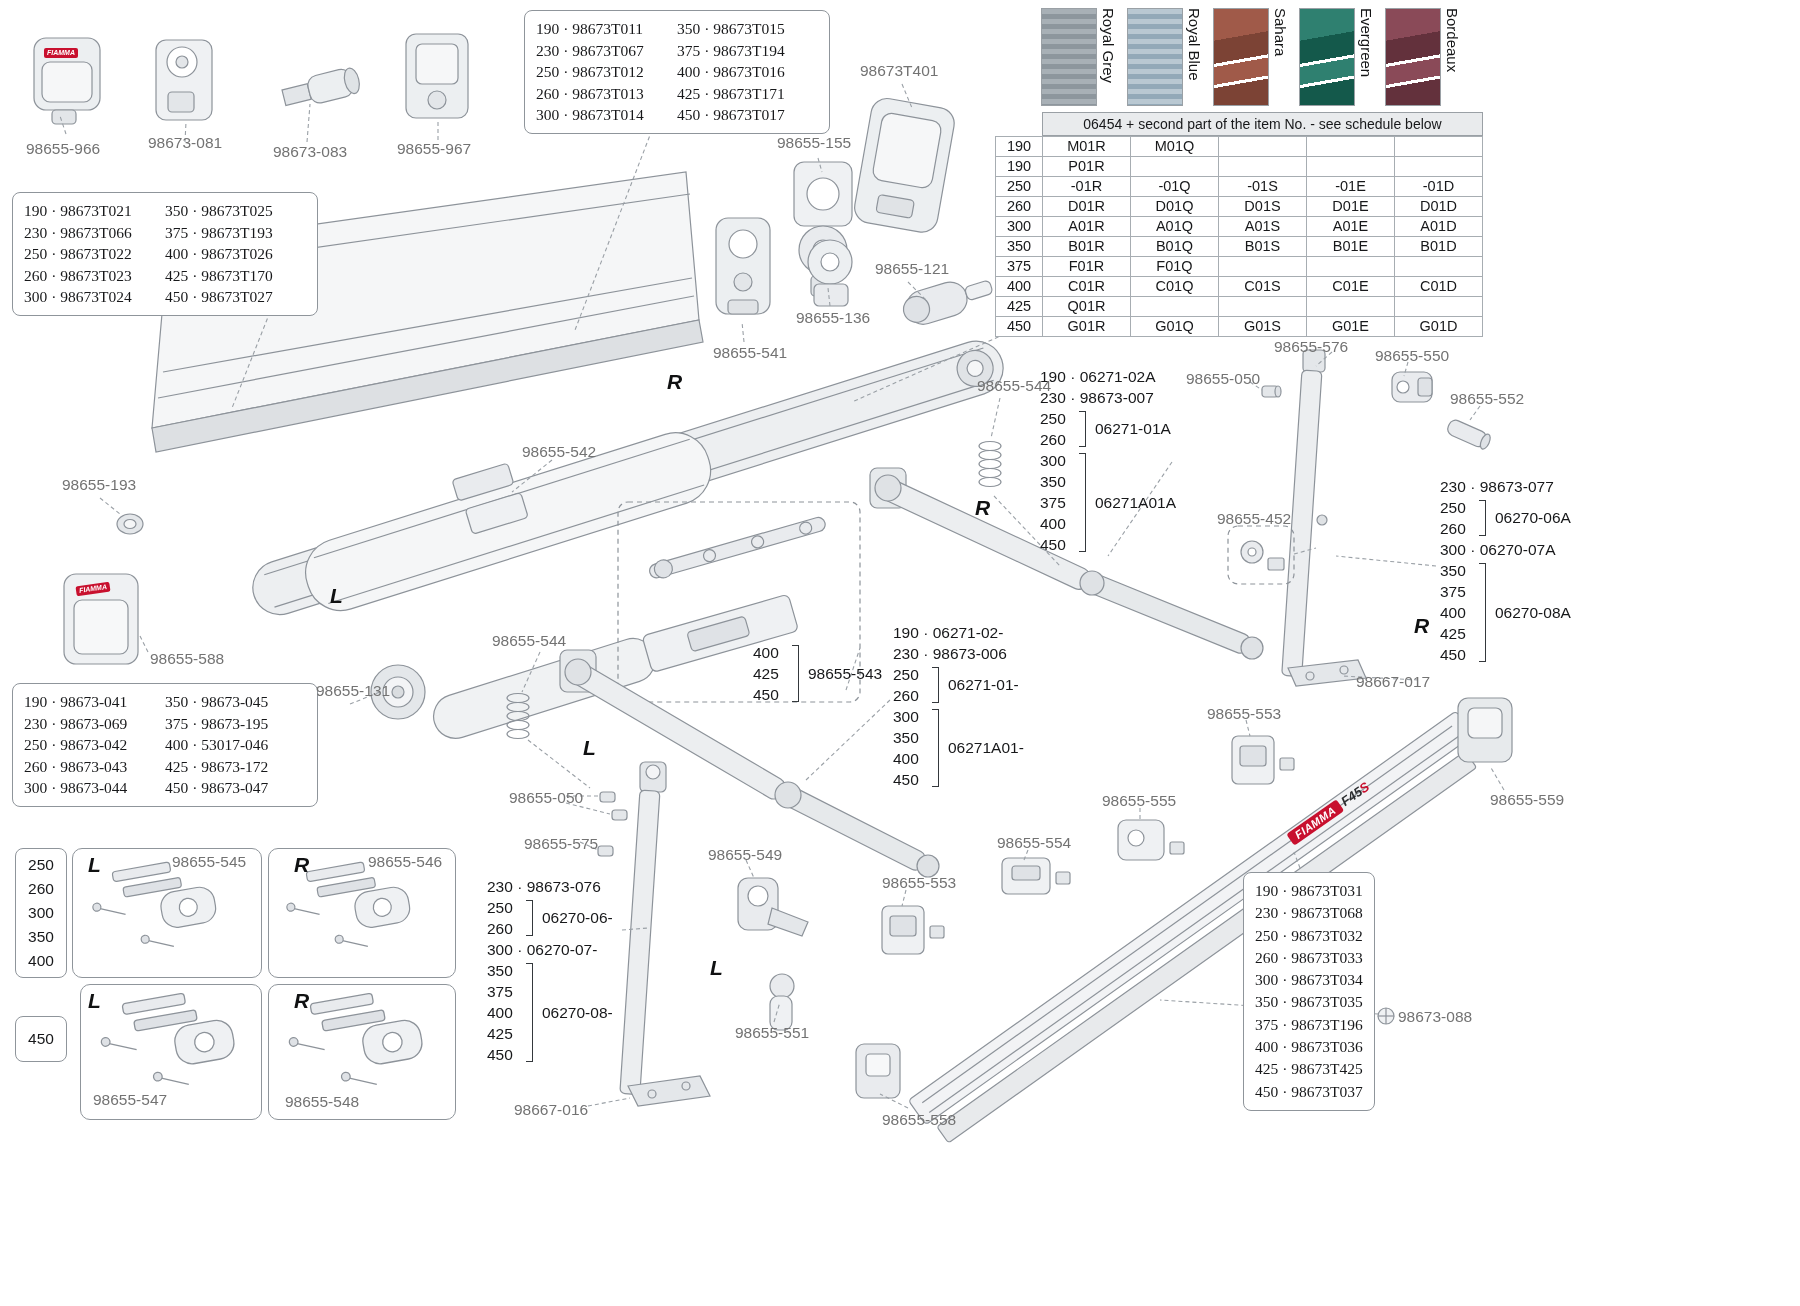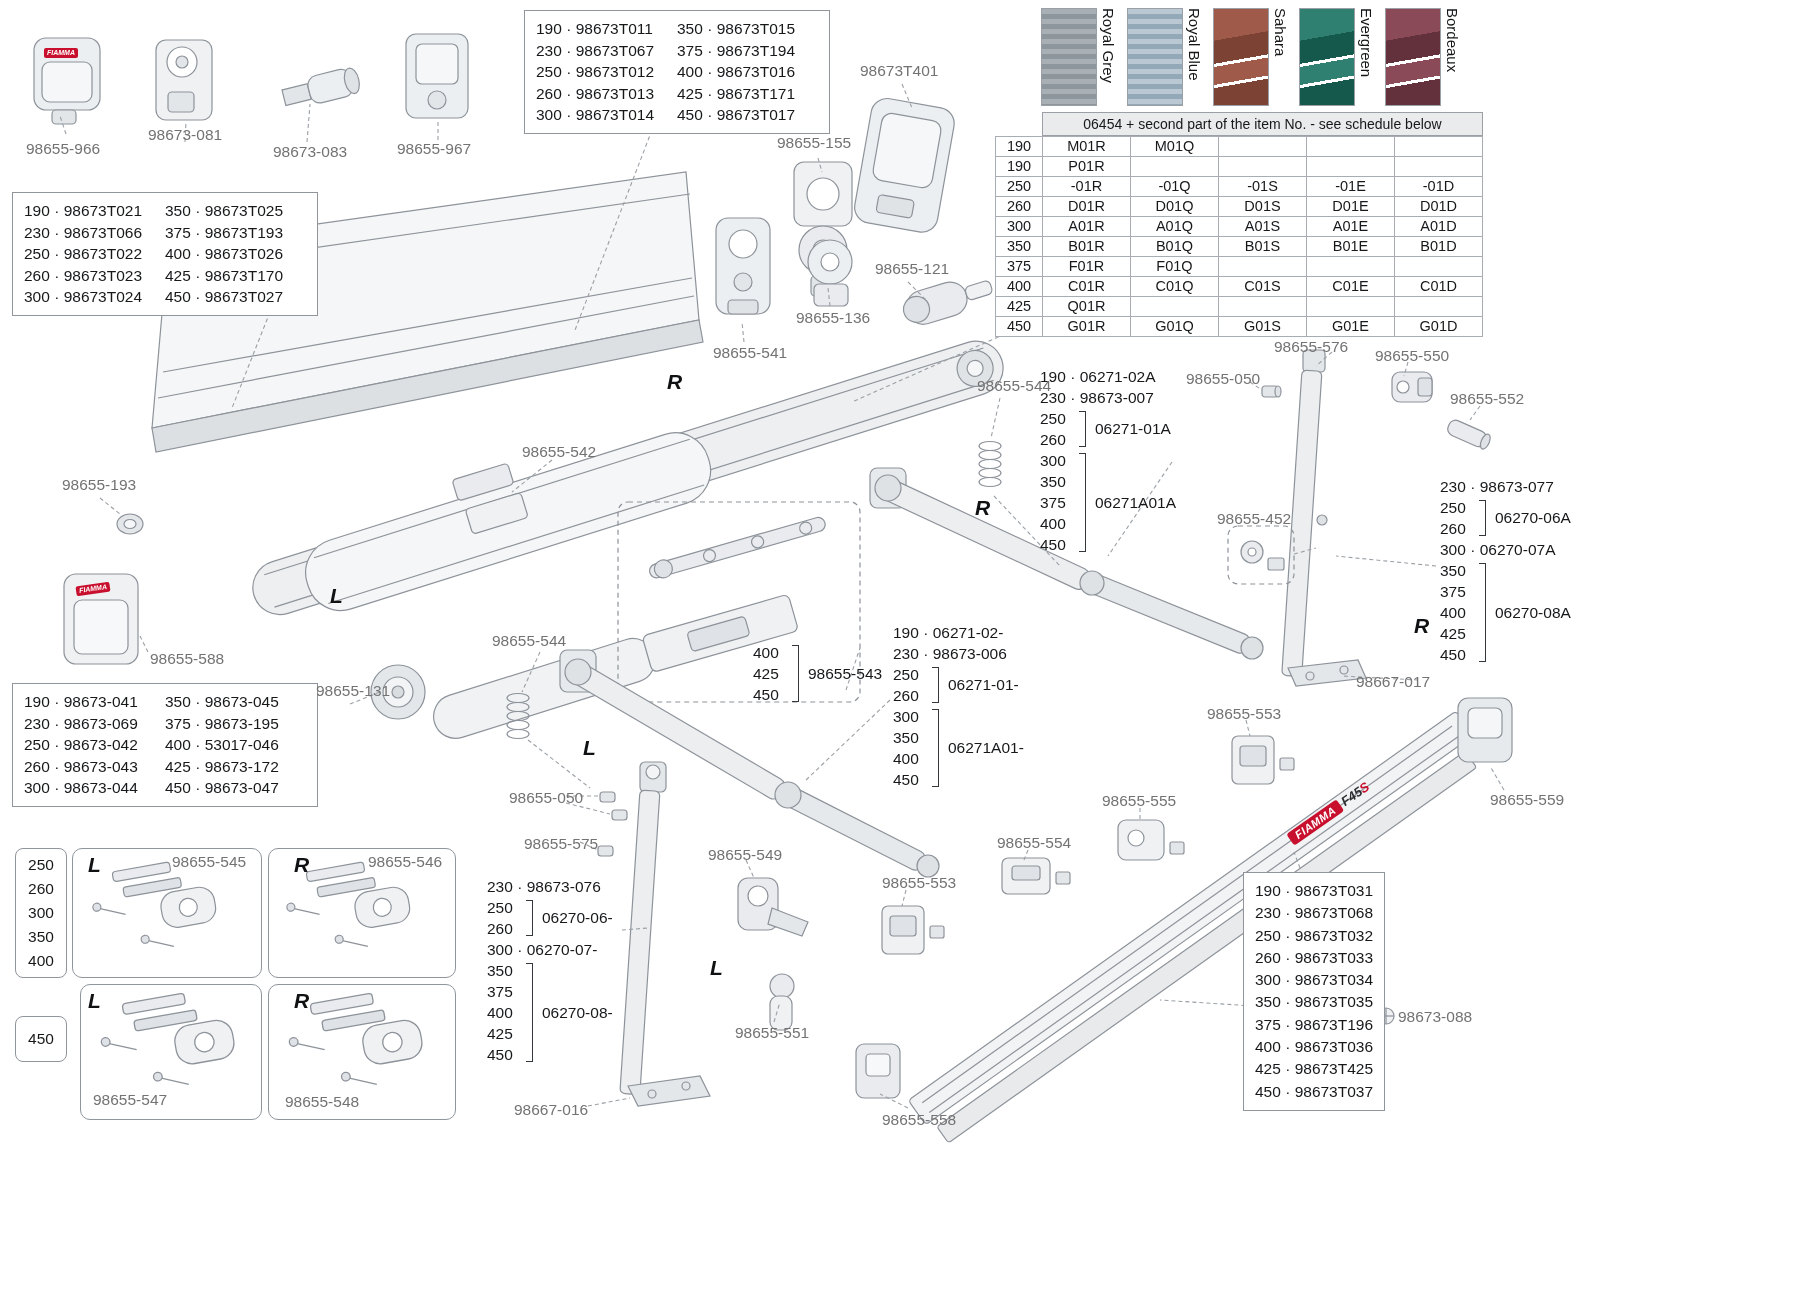--- a/index.html
+++ b/index.html
@@ -7,21 +7,21 @@
   #canvas {position:relative; width:1800px; height:1306px; background:#fff;
            font-family:"Liberation Sans","DejaVu Sans",sans-serif; color:#17181a; overflow:hidden;}
   #art {position:absolute; left:0; top:0;}
 
   .plabel {position:absolute; font-size:15.5px; white-space:nowrap; color:#737373;}
   .marker {position:absolute; font-size:21px; font-weight:bold; font-style:italic; color:#101112;}
 
   .obox {position:absolute; border:1.4px solid #8f959b; border-radius:10px;}
   .obox-caption {position:absolute; left:188px; top:8px; font-size:16px; color:#141516;}
 
-  .ptable {position:absolute; border:1.4px solid #8f959b; border-radius:0; padding:7px 11px; background:#fff;}
+  .ptable {position:absolute; border:1.4px solid #8f959b; border-radius:8px; padding:7px 11px; background:#fff;font-family:Liberation Serif, serif;}
   .pt-row {display:flex;}
   .pt-cell {min-width:141px; line-height:21.5px; font-size:15.5px; white-space:nowrap;}
   .ptable.single .pt-cell {min-width:0; line-height:22.3px;}
 
   .bracket {position:absolute; font-size:15.5px;}
   .br-row {display:flex; align-items:center;}
   .br-row.single {line-height:21px; white-space:nowrap; display:block;}
   .br-sizes {min-width:34px;}
   .br-sizes div {line-height:21px;}
   .br-bracket {align-self:stretch; width:7px; border:1.6px solid #34383c; border-left:none; margin:3px 9px 3px 5px;}
@@ -686,21 +686,21 @@
 <div class="marker" style="left:583px;top:736px">L</div>
 <div class="marker" style="left:975px;top:496px">R</div>
 <div class="marker" style="left:710px;top:956px">L</div>
 <div class="marker" style="left:1414px;top:614px">R</div>
 <div class="marker" style="left:88px;top:853px">L</div>
 <div class="marker" style="left:294px;top:853px">R</div>
 <div class="marker" style="left:88px;top:989px">L</div>
 <div class="marker" style="left:294px;top:989px">R</div>
 
 <div class="plabel" style="left:26px;top:140px">98655-966</div>
-<div class="plabel" style="left:148px;top:126px">98673-081</div>
+<div class="plabel" style="left:148px;top:134px">98673-081</div>
 <div class="plabel" style="left:273px;top:143px">98673-083</div>
 <div class="plabel" style="left:397px;top:140px">98655-967</div>
 <div class="plabel" style="left:860px;top:62px">98673T401</div>
 <div class="plabel" style="left:777px;top:134px">98655-155</div>
 <div class="plabel" style="left:875px;top:260px">98655-121</div>
 <div class="plabel" style="left:796px;top:309px">98655-136</div>
 <div class="plabel" style="left:713px;top:344px">98655-541</div>
 <div class="plabel" style="left:522px;top:443px">98655-542</div>
 <div class="plabel" style="left:62px;top:476px">98655-193</div>
 <div class="plabel" style="left:150px;top:650px">98655-588</div>

